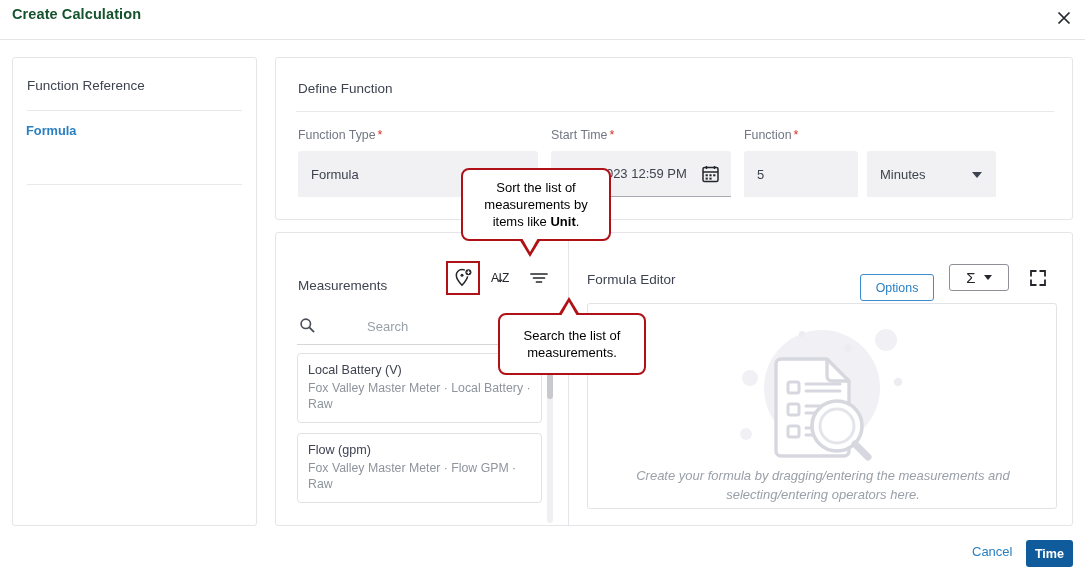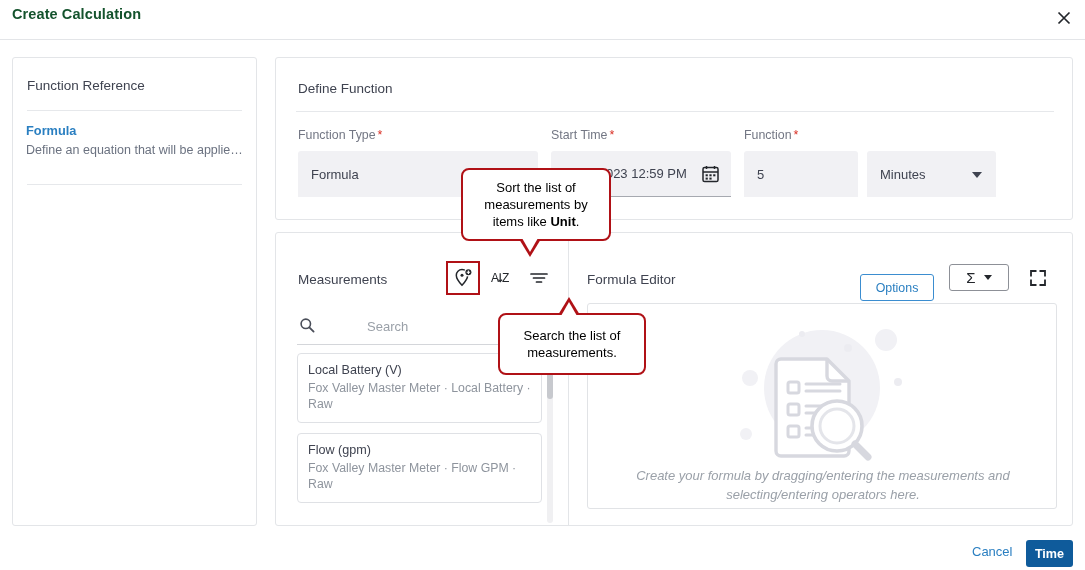--- a/index.html
+++ b/index.html
@@ -103,21 +103,21 @@
   
   #editor-card {
     position: absolute; left: 275px; top: 232px;
     width: 798px; height: 294px;
   }
   #meas-col {
     position: absolute; left: 0; top: 0;
     width: 293px; height: 292px;
     border-right: 1px solid #e3e5e8;
   }
-  #meas-title { left: 22px; top: 39px; text-align: right; }
+  #meas-title { left: 22px; top: 45px; text-align: right; }
   .icon-btn {
     position: absolute; top: 30px;
     width: 30px; height: 30px;
     display: flex; align-items: center; justify-content: center;
     cursor: pointer; color: #3f4350;
   }
   #icon-add-measurement { left: 172px; }
   #icon-add-measurement.highlight {
     border: 2px solid #b01116;
     width: 34px; height: 34px; top: 28px; left: 170px;
@@ -288,21 +288,20 @@
     <svg width="16" height="16" viewBox="0 0 16 16" aria-hidden="true">
       <path d="M2.5 2.5 L13.5 13.5 M13.5 2.5 L2.5 13.5" stroke="#23262b" stroke-width="1.7" fill="none"></path>
     </svg>
   </div>
 </div>
 
 <div class="card" id="fn-reference">
   <div class="fnref-title">Function Reference</div>
   <div class="fnref-rule" id="fnref-rule-top"></div>
   <a class="fnref-link">Formula</a>
-  <div class="fnref-desc">Define an equation that will be applie…</div>
   <div class="fnref-rule" id="fnref-rule-bottom"></div>
 </div>
 
 <div class="card" id="define-function">
   <div class="panel-title" id="df-title">Define Function</div>
   <div id="df-rule"></div>
 
   <div class="field-label" style="left:22px; top:70px;">
     <span>Function Type</span><span class="req">*</span>
   </div>

